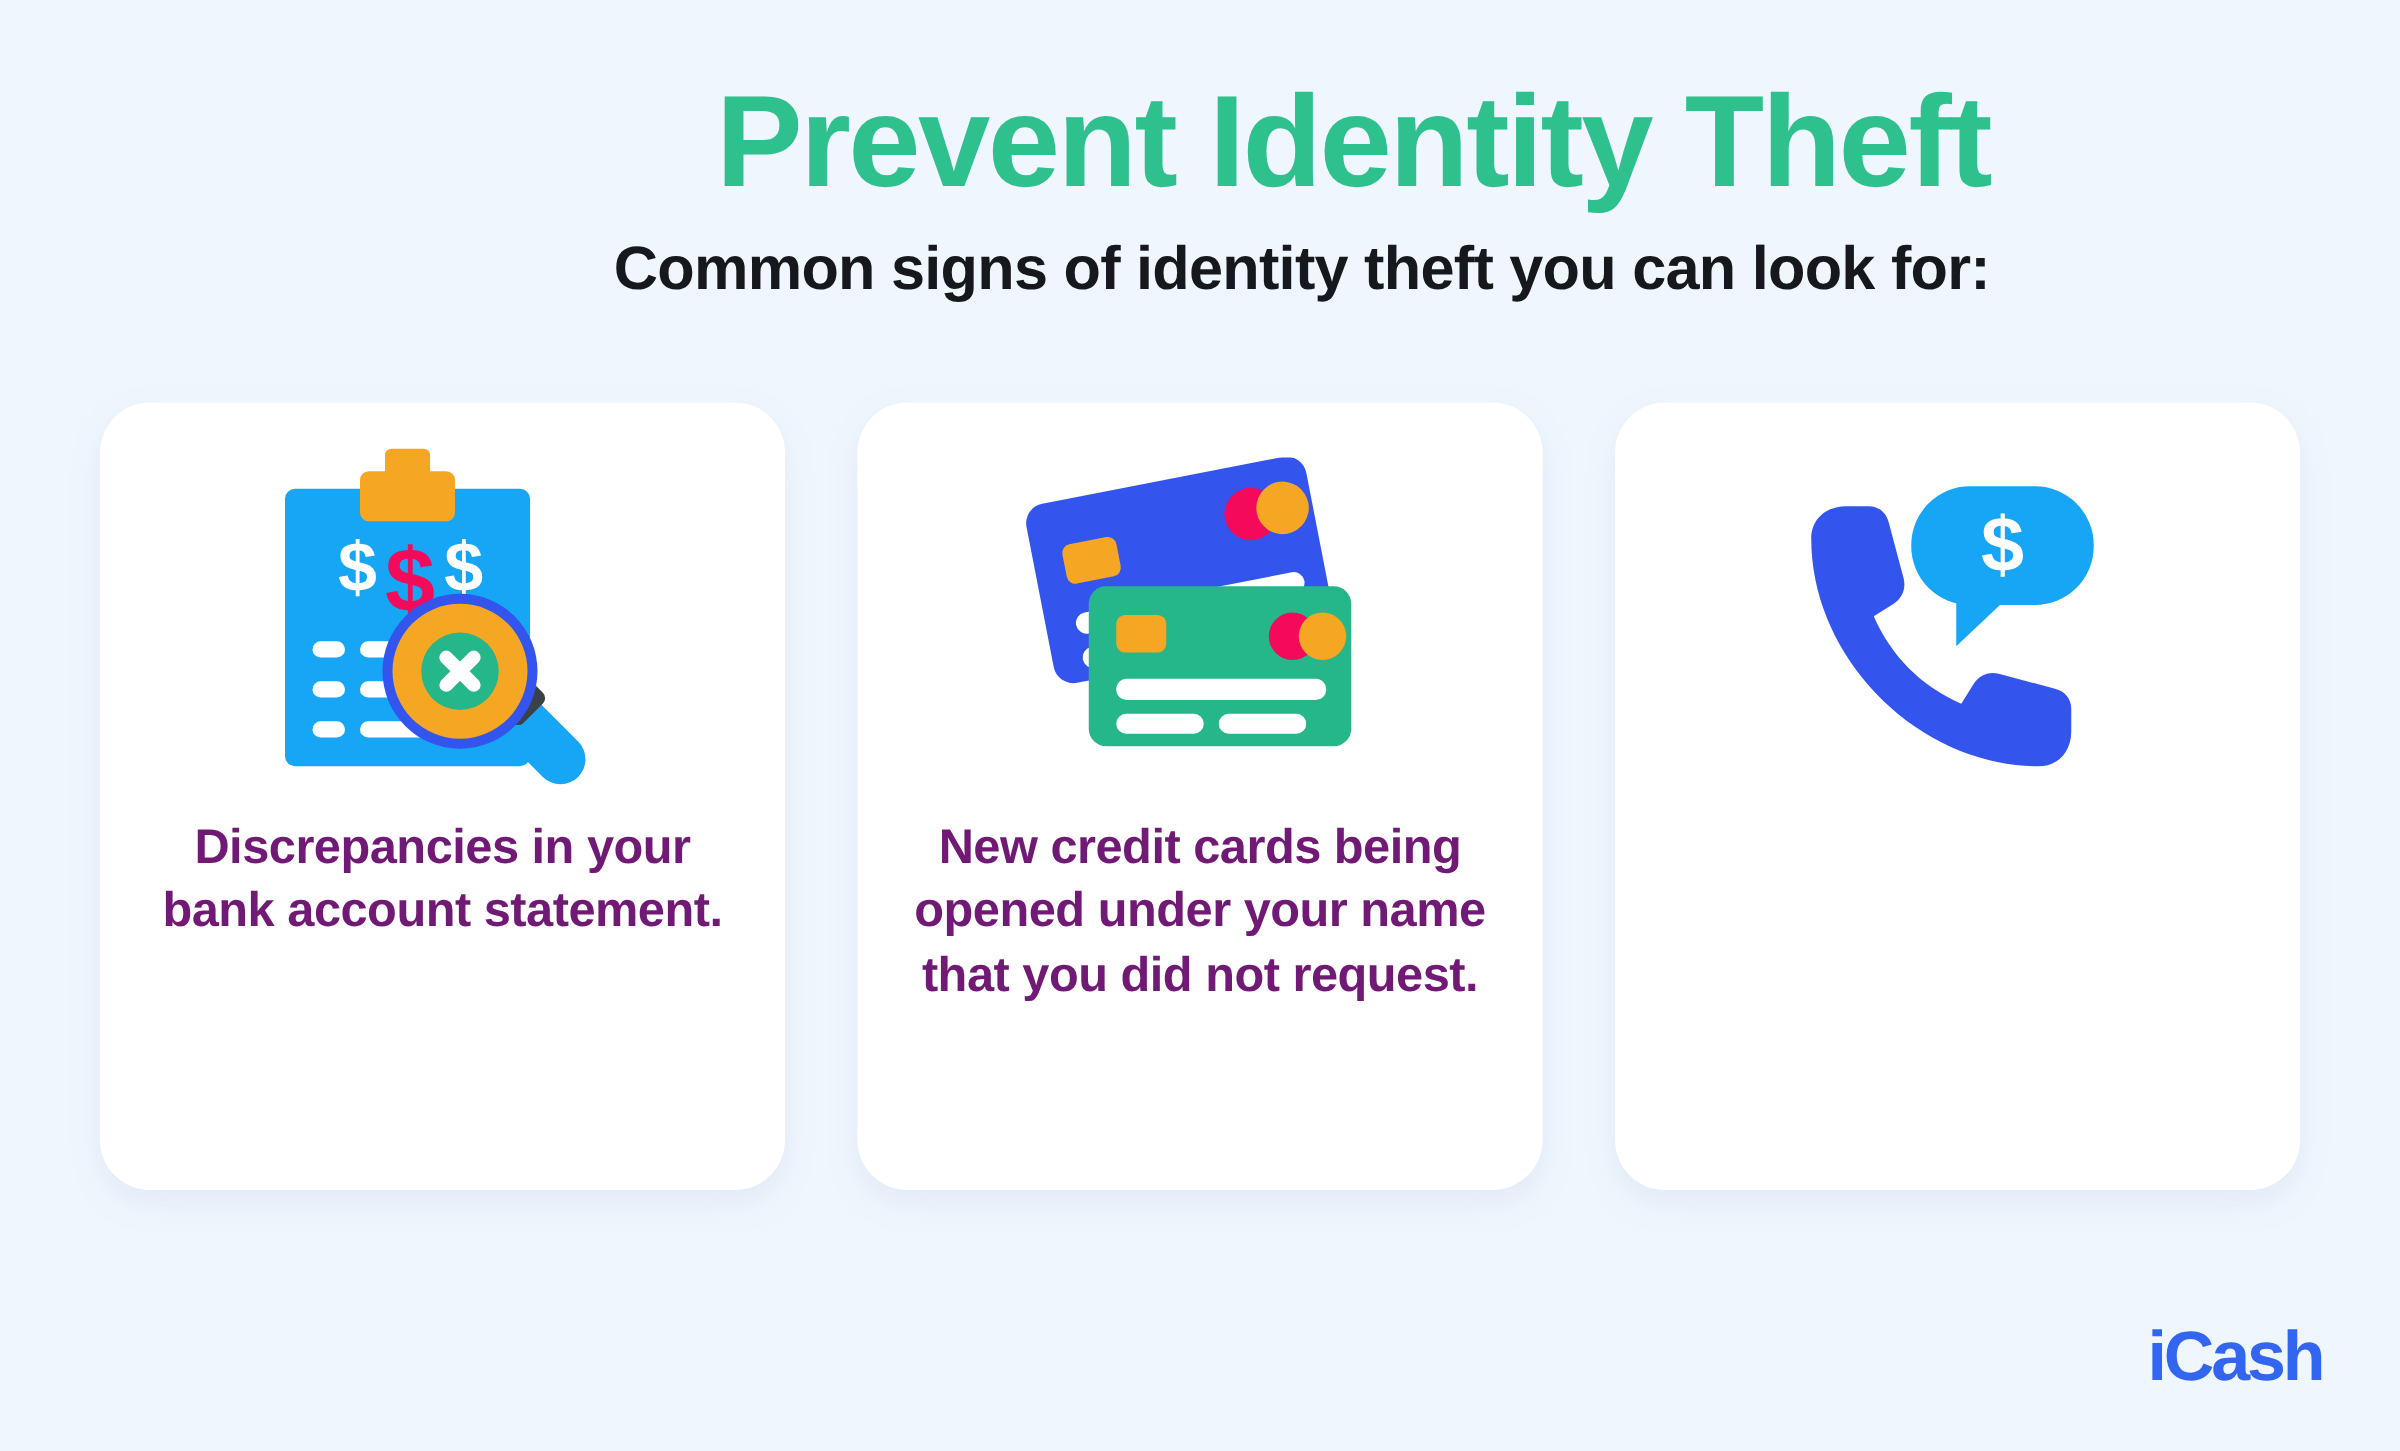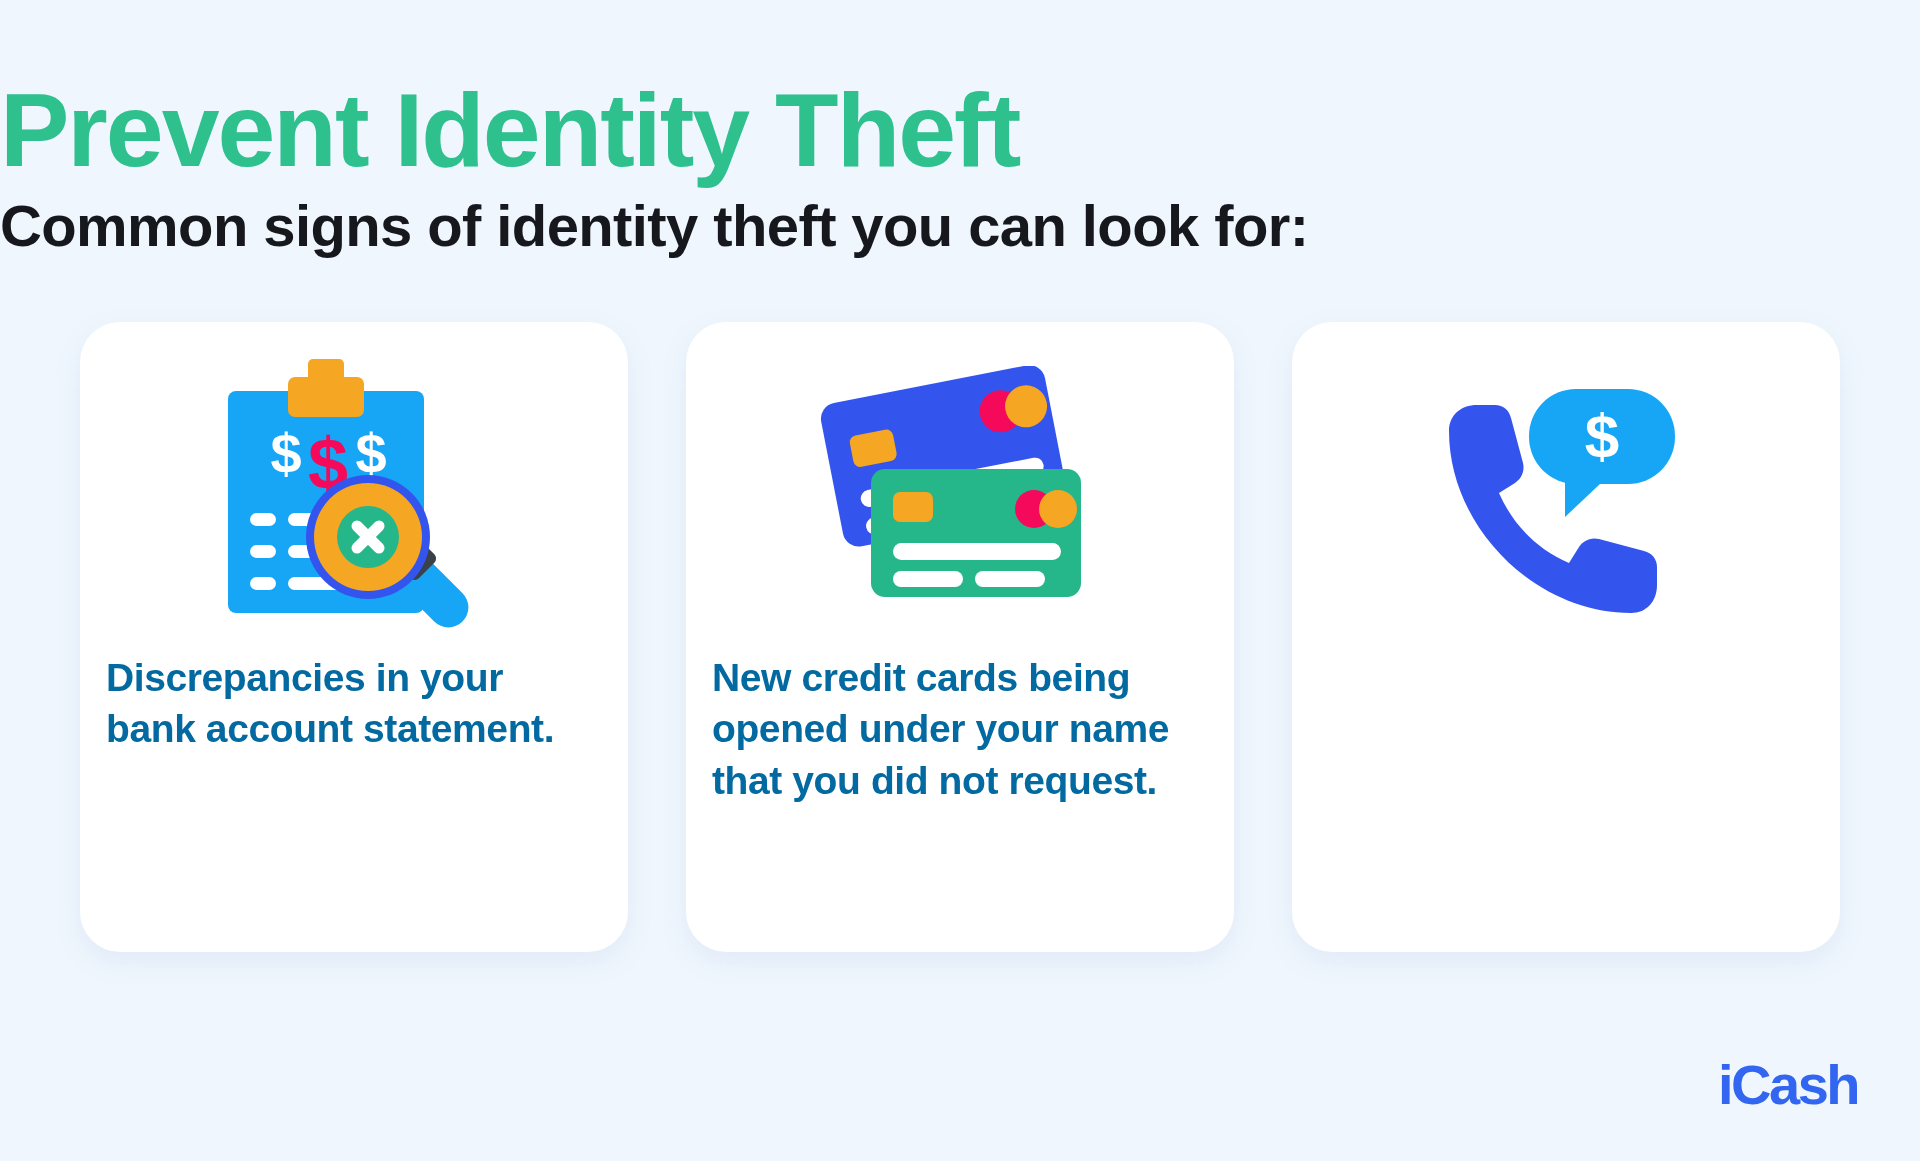--- a/index.html
+++ b/index.html
@@ -11,34 +11,34 @@
   }
   #infographic {
     position:relative;
     width:1920px; height:1161px;
     background:#eff6fd;
   }
 
   
   .header {
     position:absolute;
-    top:74px; left:0; width:1592px;
-    text-align:left;
+    top:58px; left:0; width:1592px;
+    text-align:right;
   }
   .main-title {
     font-size:104px;
     font-weight:bold;
     letter-spacing:-2px;
     color:#2ec08d;
     line-height:1.08;
     font-family:"Liberation Sans", sans-serif;
   }
   .sub-title {
-    margin-top:5px;
-    font-size:58px;
+    margin-top:16px;
+    font-size:49px;
     font-weight:bold;
     letter-spacing:-0.6px;
     color:#16181d;
     line-height:1.2;
   }
 
   
   .cards-row {
     position:absolute;
     top:322px; left:80px;
@@ -60,21 +60,22 @@
     height:330px;
     width:100%;
     display:flex;
     align-items:center;
     justify-content:center;
     padding-top:18px;
   }
   .card-text {
     font-size:39px;
     font-weight:bold;
-    color:#0369a1;
+    color:#701a75;
+    text-align:center;
     line-height:1.32;
     letter-spacing:-0.4px;
     padding:0 26px;
     width:100%;
   }
 
   
   .brand {
     position:absolute;
     right:62px; bottom:48px;

